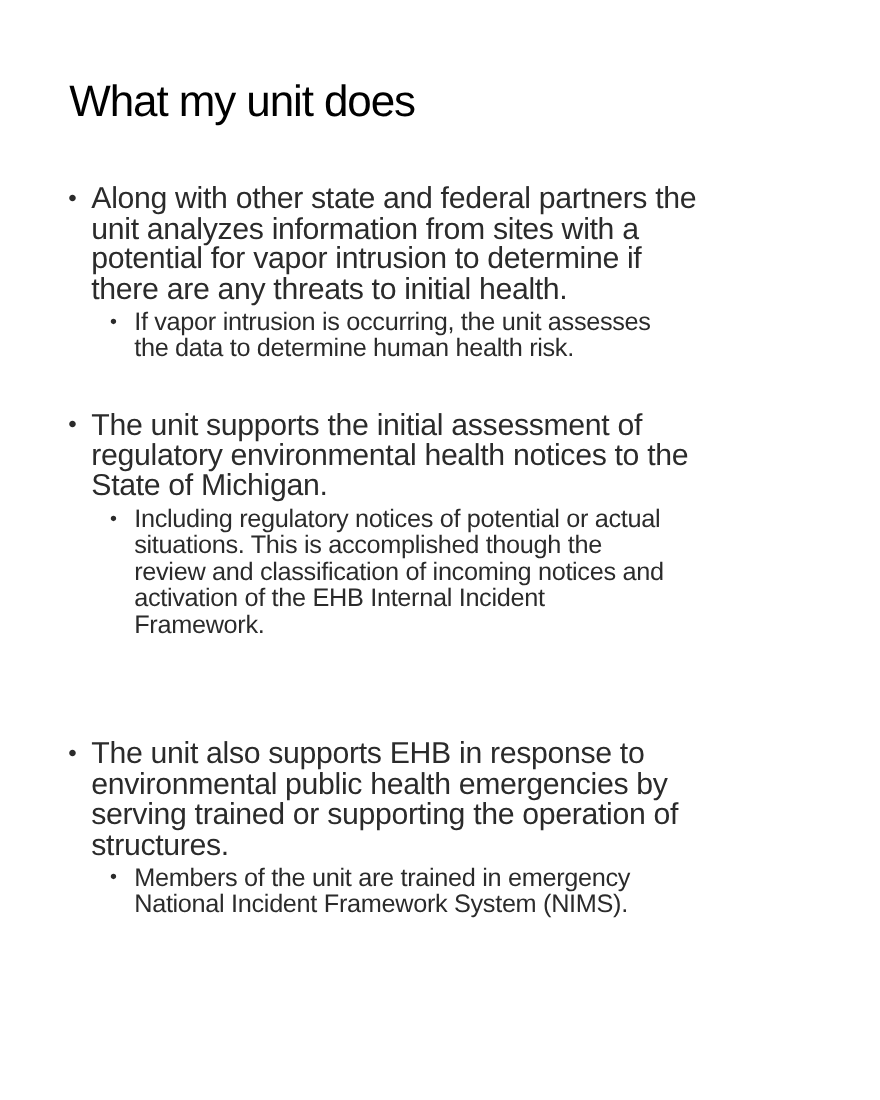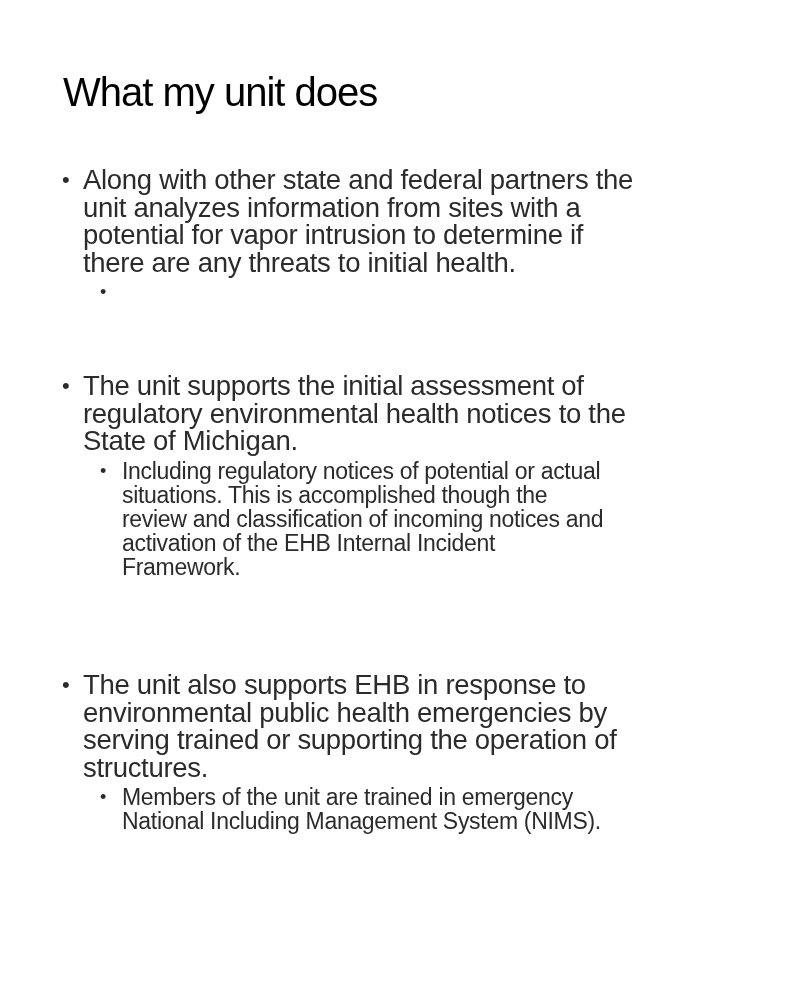--- a/index.html
+++ b/index.html
@@ -85,20 +85,22 @@
   <div class="block" style="top:166px;">
     <div class="l1">
       <span class="bullet">•</span>
       <span class="line">Along with other state and federal partners the</span>
       <span class="line">unit analyzes information from sites with a</span>
       <span class="line">potential for vapor intrusion to determine if</span>
       <span class="line">there are any threats to initial health.</span>
     </div>
     <div class="l2">
       <span class="bullet">•</span>
+      <span class="line">If vapor intrusion is occurring, the unit assesses</span>
+      <span class="line">the data to determine human health risk.</span>
     </div>
   </div>
 
   <div class="block" style="top:372px;">
     <div class="l1">
       <span class="bullet">•</span>
       <span class="line">The unit supports the initial assessment of</span>
       <span class="line">regulatory environmental health notices to the</span>
       <span class="line">State of Michigan.</span>
     </div>
@@ -116,17 +118,17 @@
     <div class="l1">
       <span class="bullet">•</span>
       <span class="line">The unit also supports EHB in response to</span>
       <span class="line">environmental public health emergencies by</span>
       <span class="line">serving trained or supporting the operation of</span>
       <span class="line">structures.</span>
     </div>
     <div class="l2">
       <span class="bullet">•</span>
       <span class="line">Members of the unit are trained in emergency</span>
-      <span class="line">National Including Management System (NIMS).</span>
+      <span class="line">National Incident Framework System (NIMS).</span>
     </div>
   </div>
 
 </div>
 
 </body></html>

